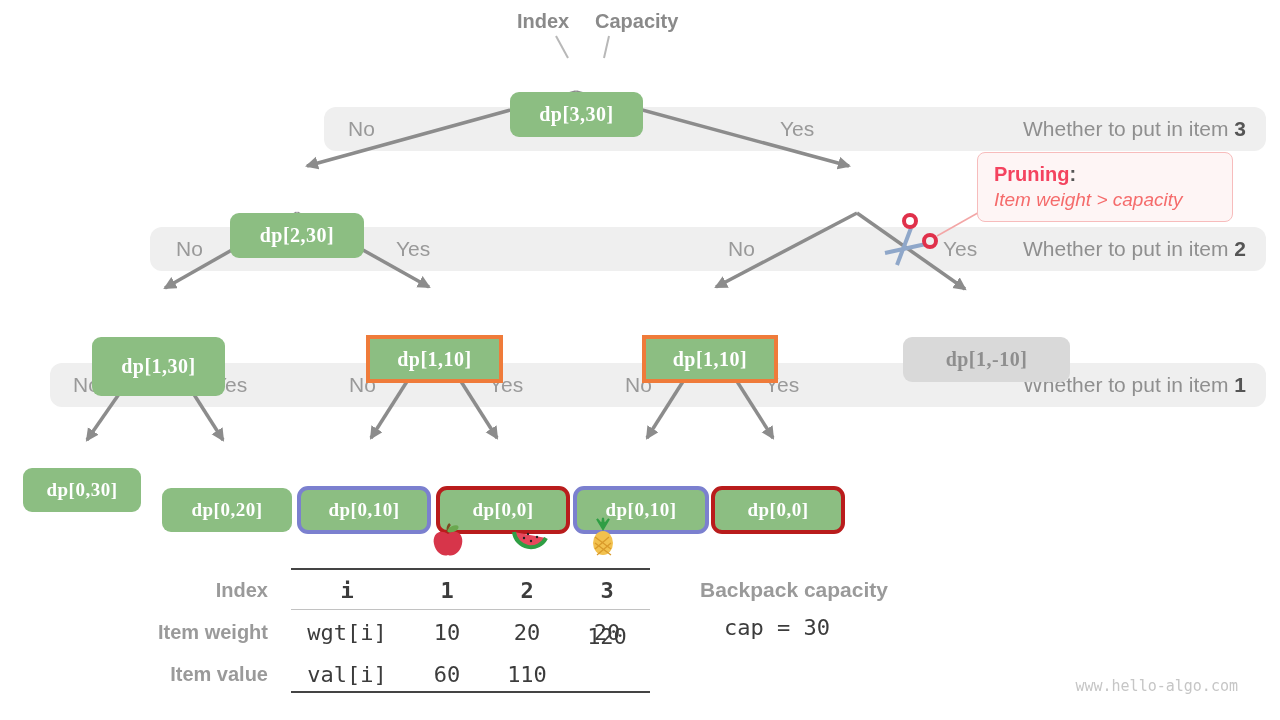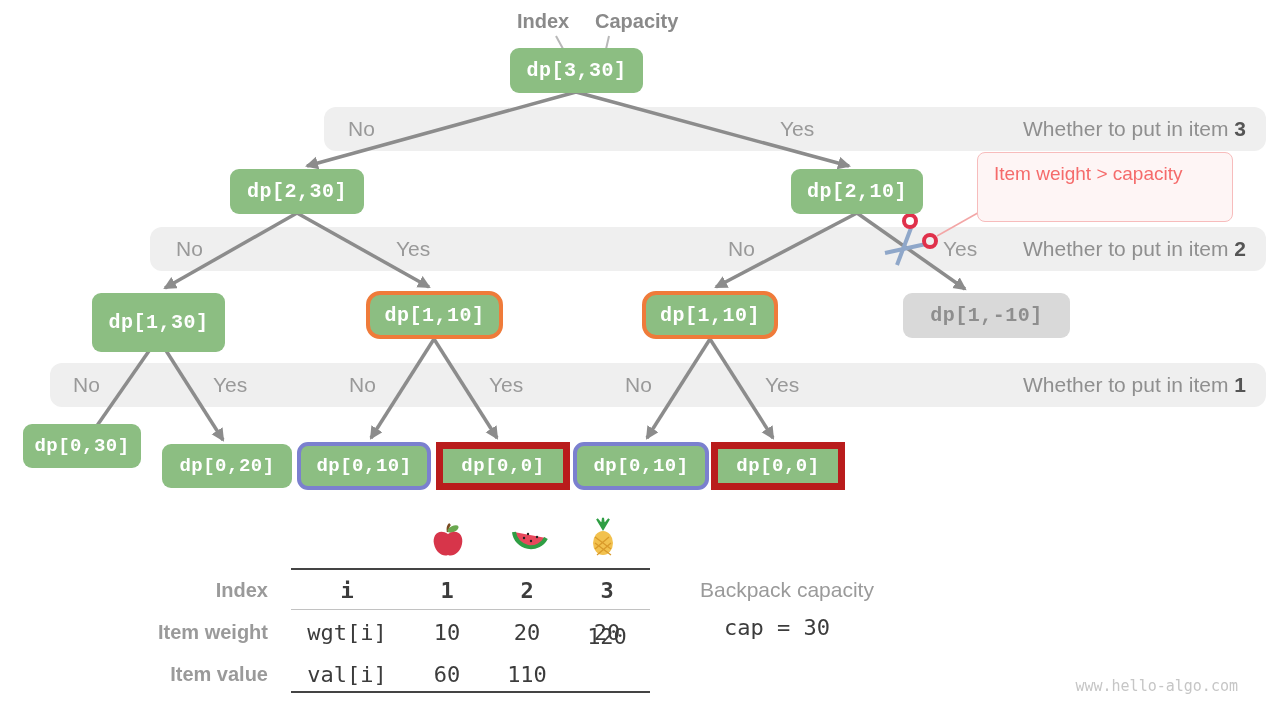--- a/index.html
+++ b/index.html
@@ -11,45 +11,45 @@
   .band .choice { position:absolute; top:0; height:44px; line-height:44px; font-size:21px; color:#999999; }
   .band .question { position:absolute; right:20px; top:0; height:44px; line-height:44px; font-size:21px; color:#8f8f8f; }
   .band .question b { color:#555555; font-weight:bold; }
 
   
   #edges { position:absolute; left:0; top:0; z-index:2; }
 
   
   .node { position:absolute; z-index:3; display:flex; align-items:center; justify-content:center;
           background:#8cbe82; color:#ffffff; border-radius:9px;
-          font-family:Liberation Mono, monospace; font-weight:bold; font-size:20px; letter-spacing:0.5px; }
+          font-family:Liberation Serif, serif; font-weight:bold; font-size:20px; letter-spacing:0.5px;margin-top:44px; }
   .node.small { font-size:19px; }
-  .node.orange { border:4px solid #ef7b3a; border-radius:14px; }
+  .node.orange { border:4px solid #ef7b3a; border-radius:0; }
   .node.purple { border:4px solid #7b80cf; border-radius:11px; }
-  .node.blue   { border:7px solid #b91c1c; border-radius:0; }
+  .node.blue   { border:4px solid #b91c1c; border-radius:11px; }
   .node.gray   { background:#d9d9d9; color:#8e8e8e; }
 
   
   .pointer-label { position:absolute; top:10px; font-size:20px; font-weight:bold; color:#8a8a8a; z-index:3; }
 
   
   #pruning-box { position:absolute; left:977px; top:152px; width:256px; height:70px; z-index:4;
                  background:#fef5f5; border:1.5px solid #f7bcbc; border-radius:8px; padding:8px 16px; }
   #pruning-box .p-title { font-size:20px; font-weight:bold; color:#f4435f; line-height:26px; }
   #pruning-box .p-title .p-colon { color:#555; }
-  #pruning-box .p-desc { font-size:19px; color:#f56b6b; line-height:26px; }
+  #pruning-box .p-desc { font-size:19px; color:#f56b6b; line-height:26px;font-style:italic; }
 
   
   .row-label { position:absolute; left:60px; width:208px; text-align:right; font-size:20px; font-weight:bold; color:#9a9a9a; z-index:3; }
   .cellv { position:absolute; font-family:"DejaVu Sans Mono", monospace; font-size:22px; color:#3c3c3c; text-align:center; transform:translateX(-50%); z-index:3; }
   .cellv.hdr { font-weight:bold; }
   .tline { position:absolute; left:291px; width:359px; z-index:3; }
   .fruit { position:absolute; z-index:3; }
 
-  .cap-label { position:absolute; left:700px; top:578px; font-size:21px; font-weight:normal; color:#9a9a9a; z-index:3; }
+  .cap-label { position:absolute; left:700px; top:578px; font-size:21px; font-weight:bold; color:#9a9a9a; z-index:3; }
   .cap-value { position:absolute; left:724px; top:615px; font-family:"DejaVu Sans Mono", monospace; font-size:22px; color:#3c3c3c; z-index:3; }
 
   #watermark { position:absolute; right:42px; top:677px; font-family:"DejaVu Sans Mono", monospace; font-size:15px; color:#c6c6c6; z-index:3; }
 </style>
 </head>
 <body>
 
 <div id="stage">
 
   <div class="band" style="left:324px; top:107px; width:942px;">
@@ -112,33 +112,33 @@
       <circle cx="910" cy="221" r="6" fill="none" stroke="#e0314b" stroke-width="4"></circle>
       <circle cx="930" cy="241" r="6" fill="none" stroke="#e0314b" stroke-width="4"></circle>
     </g>
   </svg>
 
   <span class="pointer-label" style="left:517px;">Index</span>
   <span class="pointer-label" style="left:595px;">Capacity</span>
 
   <div class="node" style="left:510px; top:48px;  width:133px; height:45px;">dp[3,30]</div>
   <div class="node" style="left:230px; top:169px; width:134px; height:45px;">dp[2,30]</div>
-  <div class="node" style="left:791px; top:169px; width:132px; height:45px;">dp[2,10]</div>
   <div class="node" style="left:92px;  top:293px; width:133px; height:59px;">dp[1,30]</div>
   <div class="node orange" style="left:366px; top:291px; width:137px; height:48px;">dp[1,10]</div>
   <div class="node orange" style="left:642px; top:291px; width:136px; height:48px;">dp[1,10]</div>
   <div class="node gray" style="left:903px; top:293px; width:167px; height:45px;">dp[1,-10]</div>
   <div class="node small" style="left:23px;  top:424px; width:118px; height:44px;">dp[0,30]</div>
   <div class="node small" style="left:162px; top:444px; width:130px; height:44px;">dp[0,20]</div>
   <div class="node small purple" style="left:297px; top:442px; width:134px; height:48px;">dp[0,10]</div>
   <div class="node small blue" style="left:436px; top:442px; width:134px; height:48px;">dp[0,0]</div>
   <div class="node small purple" style="left:573px; top:442px; width:136px; height:48px;">dp[0,10]</div>
   <div class="node small blue" style="left:711px; top:442px; width:134px; height:48px;">dp[0,0]</div>
 
   <div id="pruning-box">
+    <div class="p-title"><span>Pruning</span><span class="p-colon">:</span></div>
     <div class="p-desc">Item weight &gt; capacity</div>
   </div>
 
   <svg class="fruit" style="left:431px; top:522px;" width="34" height="36" viewBox="0 0 34 36">
     <path d="M17 10 Q16 5 19 2" stroke="#7a4a21" stroke-width="2.5" fill="none"></path>
     <ellipse cx="22" cy="7" rx="6" ry="3" fill="#6aa84f" transform="rotate(-25 22 7)"></ellipse>
     <path d="M17 12 C8 6 1 13 3 22 C5 31 12 35 17 33 C22 35 29 31 31 22 C33 13 26 6 17 12 Z" fill="#d7354a"></path>
   </svg>
   <svg class="fruit" style="left:511px; top:524px;" width="38" height="32" viewBox="0 0 38 32">
     <path d="M3 8 A17 17 0 0 0 35 14 Z" fill="#e8485c"></path>

